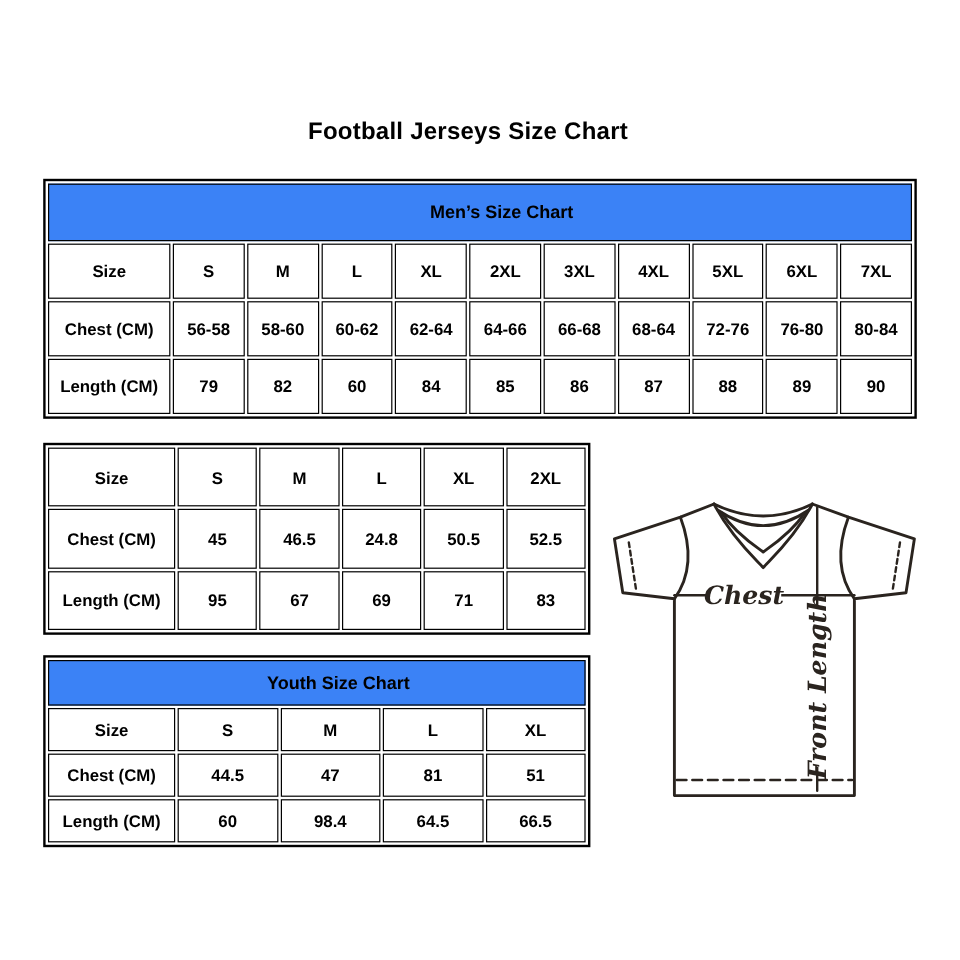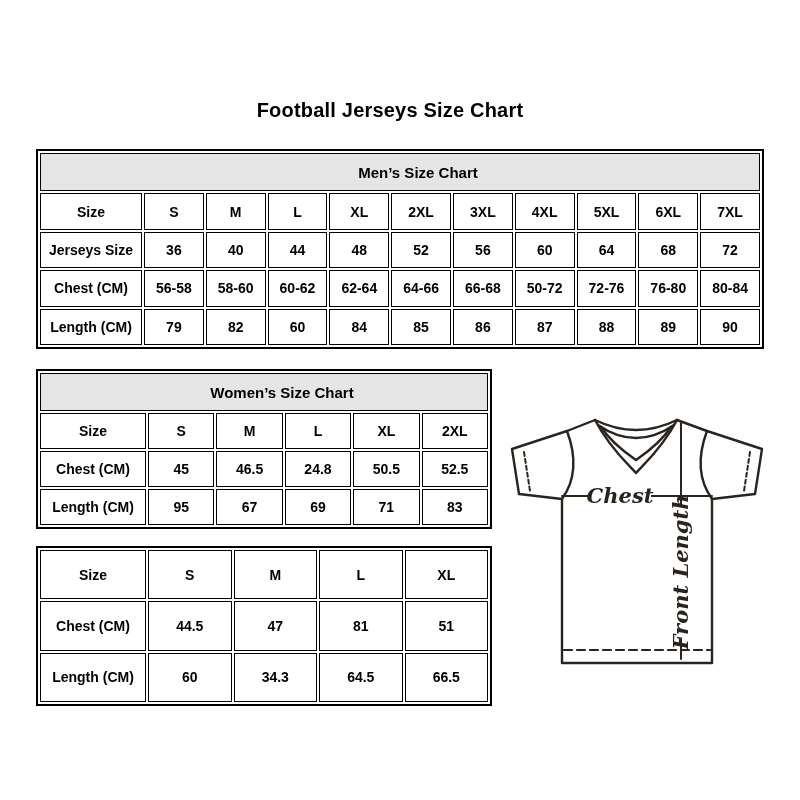--- a/index.html
+++ b/index.html
@@ -4,21 +4,21 @@
 <style>
   html,body{margin:0;padding:0;background:#fff;}
   .page{position:relative;width:800px;height:800px;background:#fff;
         font-family:"Liberation Sans",sans-serif;color:#000;overflow:hidden;}
   .page-title{position:absolute;top:99px;left:0;width:780px;text-align:center;
               font-size:20px;font-weight:bold;letter-spacing:.2px;}
   table.size-table{position:absolute;border-collapse:separate;border-spacing:2px;
                    border:2px solid #000;table-layout:fixed;background:#fff;font-weight:bold;}
   .size-table td{border:1px solid #000;text-align:center;vertical-align:middle;
                  font-size:14px;padding:0;overflow:hidden;white-space:nowrap;}
-  .size-table td.title-cell{background:#e5e5e5;font-size:15px;padding-left:36px;}
+  .size-table td.title-cell{background:#3b82f6;font-size:15px;padding-left:36px;}
   #mens-table{left:36px;top:149px;width:728px;height:200px;}
   #womens-table{left:36px;top:369px;width:456px;height:160px;}
   #youth-table{left:36px;top:546px;width:456px;height:160px;}
   .jersey{position:absolute;left:505px;top:403px;width:265px;height:285px;}
 </style>
 </head>
 <body>
 
 <div class="page">
 
@@ -40,41 +40,28 @@
       <td>L</td>
       <td>XL</td>
       <td>2XL</td>
       <td>3XL</td>
       <td>4XL</td>
       <td>5XL</td>
       <td>6XL</td>
       <td>7XL</td>
     </tr>
     <tr>
-      <td>Jerseys Size</td>
-      <td>36</td>
-      <td>40</td>
-      <td>44</td>
-      <td>48</td>
-      <td>52</td>
-      <td>56</td>
-      <td>60</td>
-      <td>64</td>
-      <td>68</td>
-      <td>72</td>
-    </tr>
-    <tr>
       <td>Chest (CM)</td>
       <td>56-58</td>
       <td>58-60</td>
       <td>60-62</td>
       <td>62-64</td>
       <td>64-66</td>
       <td>66-68</td>
-      <td>50-72</td>
+      <td>68-64</td>
       <td>72-76</td>
       <td>76-80</td>
       <td>80-84</td>
     </tr>
     <tr>
       <td>Length (CM)</td>
       <td>79</td>
       <td>82</td>
       <td>60</td>
       <td>84</td>
@@ -87,23 +74,20 @@
     </tr>
   </tbody>
     </table>
 
   <table id="womens-table" class="size-table">
     <colgroup>
         <col style="width:106px">
         <col span="5">
       </colgroup>
     <tbody>
-        <tr>
-      <td class="title-cell" colspan="6">Women’s Size Chart</td>
-    </tr>
     <tr>
       <td>Size</td>
       <td>S</td>
       <td>M</td>
       <td>L</td>
       <td>XL</td>
       <td>2XL</td>
     </tr>
     <tr>
       <td>Chest (CM)</td>
@@ -123,38 +107,41 @@
     </tr>
   </tbody>
     </table>
 
   <table id="youth-table" class="size-table">
     <colgroup>
         <col style="width:106px">
         <col span="4">
       </colgroup>
     <tbody>
+        <tr>
+      <td class="title-cell" colspan="5">Youth Size Chart</td>
+    </tr>
     <tr>
       <td>Size</td>
       <td>S</td>
       <td>M</td>
       <td>L</td>
       <td>XL</td>
     </tr>
     <tr>
       <td>Chest (CM)</td>
       <td>44.5</td>
       <td>47</td>
       <td>81</td>
       <td>51</td>
     </tr>
     <tr>
       <td>Length (CM)</td>
       <td>60</td>
-      <td>34.3</td>
+      <td>98.4</td>
       <td>64.5</td>
       <td>66.5</td>
     </tr>
   </tbody>
     </table>
 
   <svg class="jersey" viewBox="0 0 265 285" width="265" height="285" xmlns="http://www.w3.org/2000/svg">
     <g fill="none" stroke="#2a241f" stroke-width="2.4" stroke-linejoin="round" stroke-linecap="round">
       <path d="M90 17 L62 28 L7 46 L14 91 L57 96 L57 260 L207 260 L207 96 L250 91 L257 46 L202 28 L172 17"></path>
       <path d="M90 17 Q131 37 172 17"></path>

